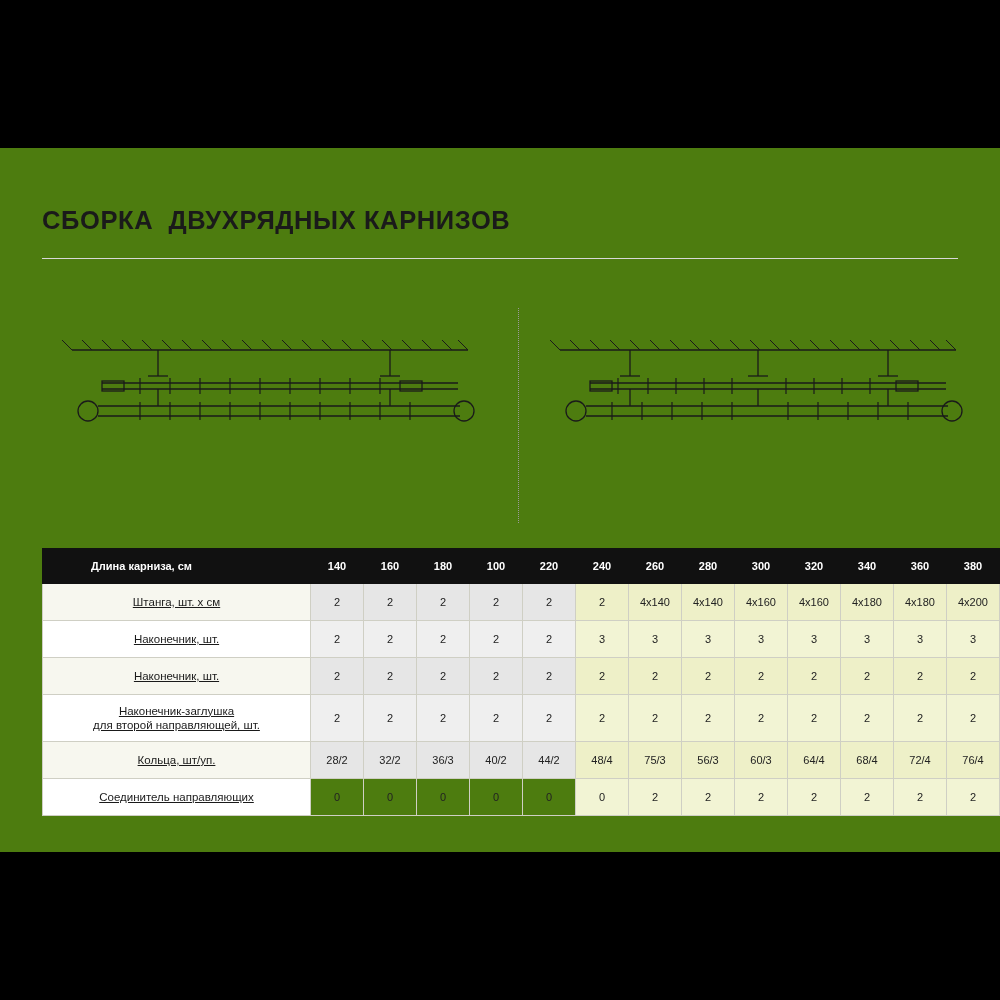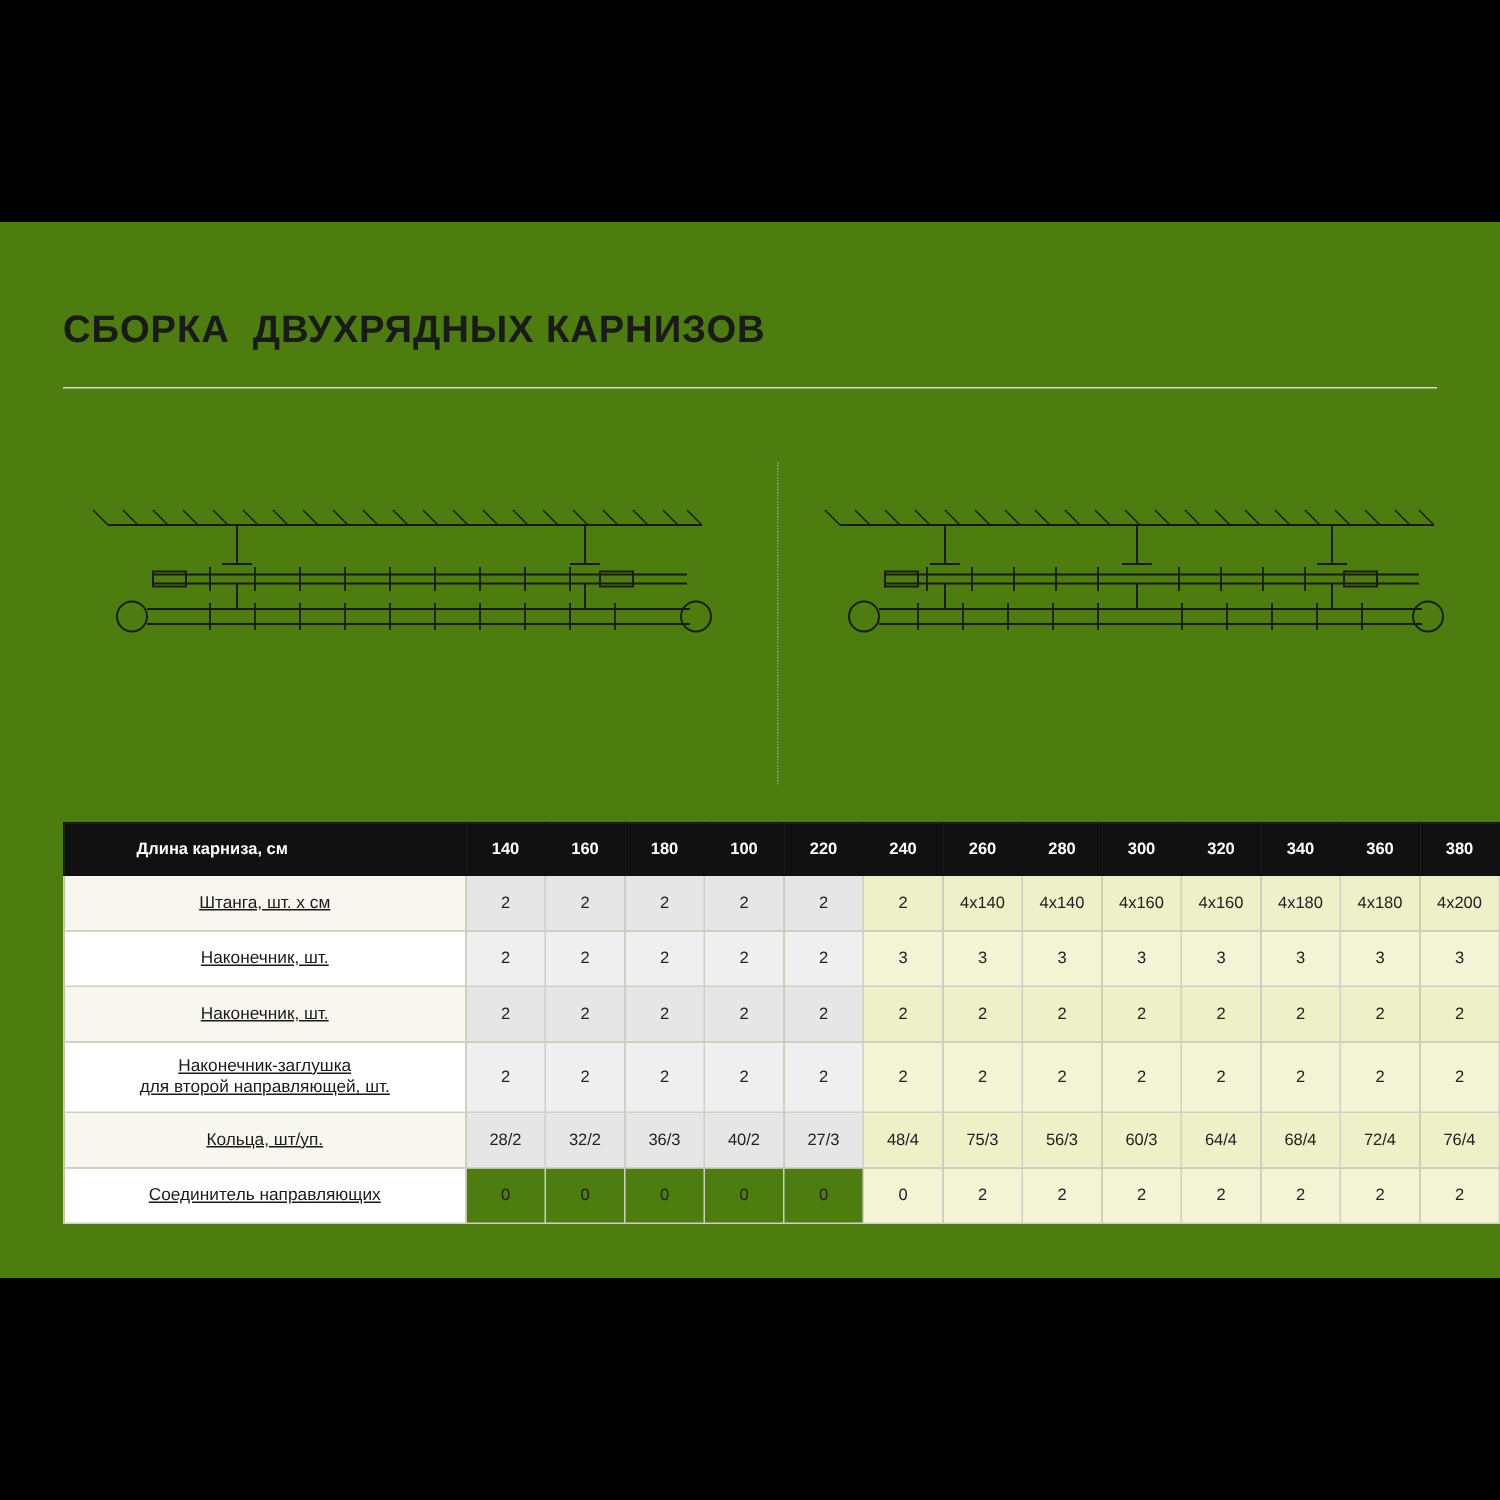--- a/index.html
+++ b/index.html
@@ -386,21 +386,21 @@
             <td class="olive-alt">2</td>
             <td class="olive-alt">2</td>
           </tr>
 
           <tr>
             <td class="rowlabel">Кольца, шт/уп.</td>
             <td class="grey">28/2</td>
             <td class="grey">32/2</td>
             <td class="grey">36/3</td>
             <td class="grey">40/2</td>
-            <td class="grey">27/3</td>
+            <td class="grey">44/2</td>
             <td class="olive">48/4</td>
             <td class="olive">75/3</td>
             <td class="olive">56/3</td>
             <td class="olive">60/3</td>
             <td class="olive">64/4</td>
             <td class="olive">68/4</td>
             <td class="olive">72/4</td>
             <td class="olive">76/4</td>
             <td class="olive">80/4</td>
           </tr>

